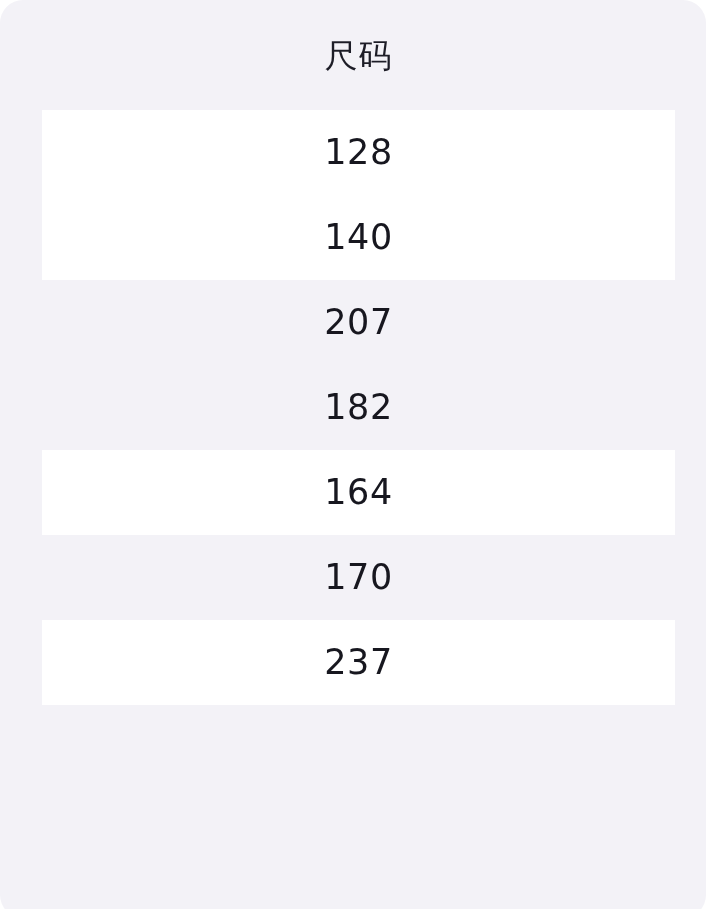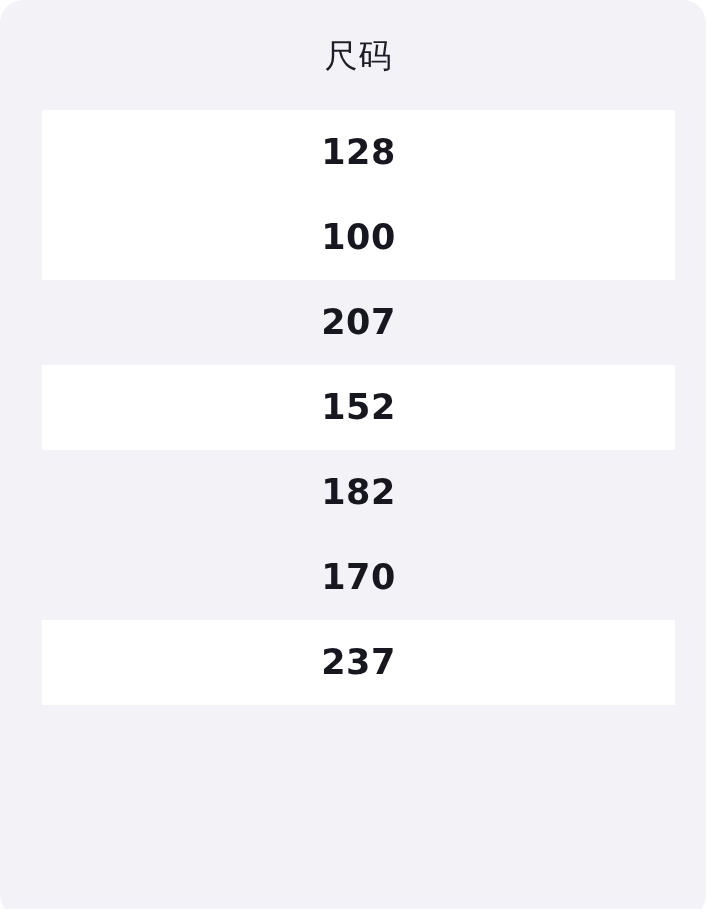--- a/index.html
+++ b/index.html
@@ -70,21 +70,21 @@
   .row.odd .row-bg {
     background: #ffffff;
   }
   .row.even .row-bg {
     background: #f3f2f7;
   }
   .cell-value {
     position: relative;
     z-index: 2;
     font-size: 35px;
-    font-weight: 700;
+    font-weight: 400;
     color: #17171f;
     letter-spacing: 0.5px;
     line-height: 1;
     font-family: "DejaVu Sans", "Liberation Sans", sans-serif;
   }
 </style>
 </head>
 <body>
 
 <div class="page">
@@ -96,38 +96,38 @@
   <div class="rows">
 
     <div class="row odd">
       <div class="row-bg"></div>
       <span class="cell-value">128</span>
     </div>
 
 
     <div class="row odd">
       <div class="row-bg"></div>
-      <span class="cell-value">100</span>
+      <span class="cell-value">140</span>
     </div>
 
     <div class="row even">
       <div class="row-bg"></div>
       <span class="cell-value">207</span>
     </div>
 
-    <div class="row odd">
-      <div class="row-bg"></div>
-      <span class="cell-value">152</span>
-    </div>
 
     <div class="row even">
       <div class="row-bg"></div>
       <span class="cell-value">182</span>
     </div>
 
+    <div class="row odd">
+      <div class="row-bg"></div>
+      <span class="cell-value">164</span>
+    </div>
 
     <div class="row even">
       <div class="row-bg"></div>
       <span class="cell-value">170</span>
     </div>
 
     <div class="row odd">
       <div class="row-bg"></div>
       <span class="cell-value">237</span>
     </div>

